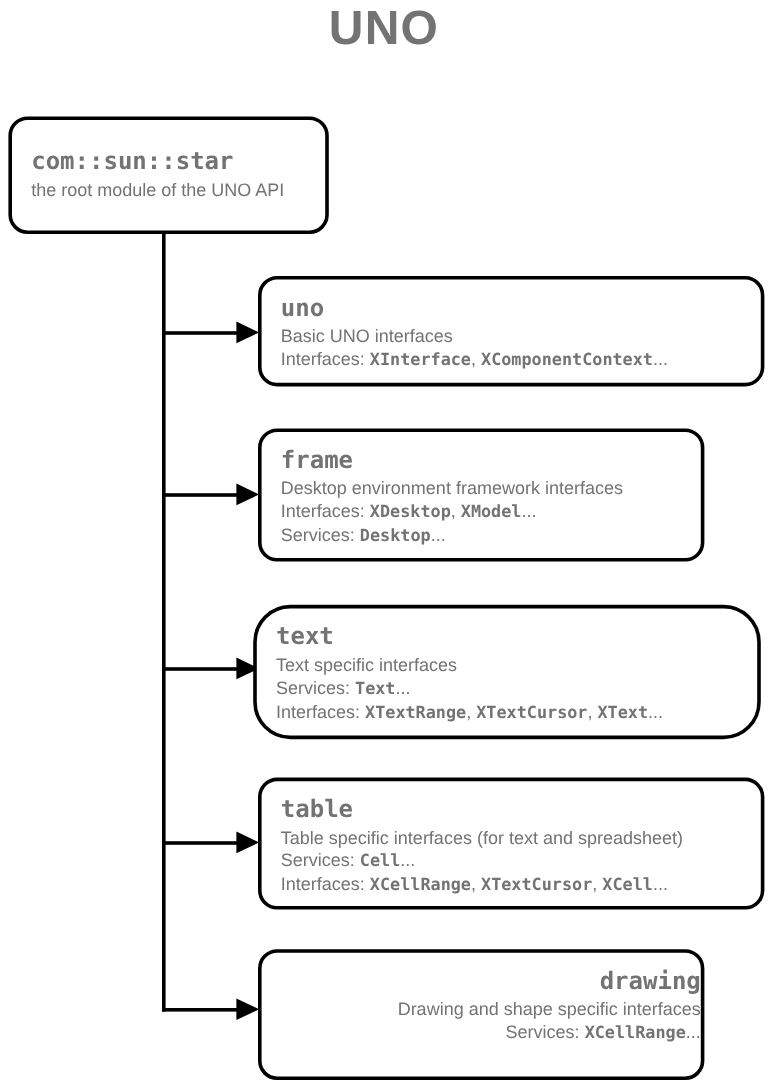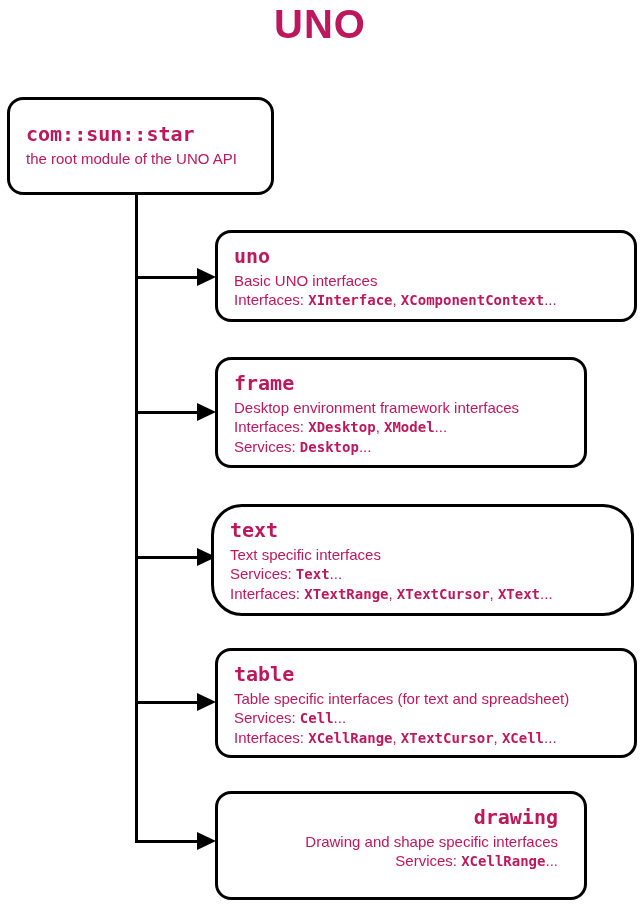--- a/index.html
+++ b/index.html
@@ -2,42 +2,42 @@
 <html><head>
 <meta charset="utf-8">
 <style>
   html, body { margin: 0; padding: 0; background: #ffffff; }
   .canvas {
     position: relative;
     width: 640px;
     height: 905px;
     background: #ffffff;
     font-family: "Liberation Sans", sans-serif;
-    color: #be185d;
+    color: #737373;
     overflow: hidden;
   }
   .page-title {
     position: absolute;
     top: 2px;
     left: 0;
     width: 640px;
     text-align: center;
     font-size: 40px;
     font-weight: bold;
     letter-spacing: 1px;
     margin: 0;
     font-family: "Liberation Sans", sans-serif;
   }
   .box {
     position: absolute;
     border: 3px solid #000;
     border-radius: 16px;
     background: #ffffff;
     box-sizing: border-box;
-    padding: 11px 26px 8px 16px;
+    padding: 11px 0 8px 16px;
   }
   .box-name {
     font-family: "DejaVu Sans Mono", monospace;
     font-weight: bold;
     font-size: 20px;
     line-height: 24px;
     margin-bottom: 3px;
     white-space: nowrap;
   }
   .box-line {

